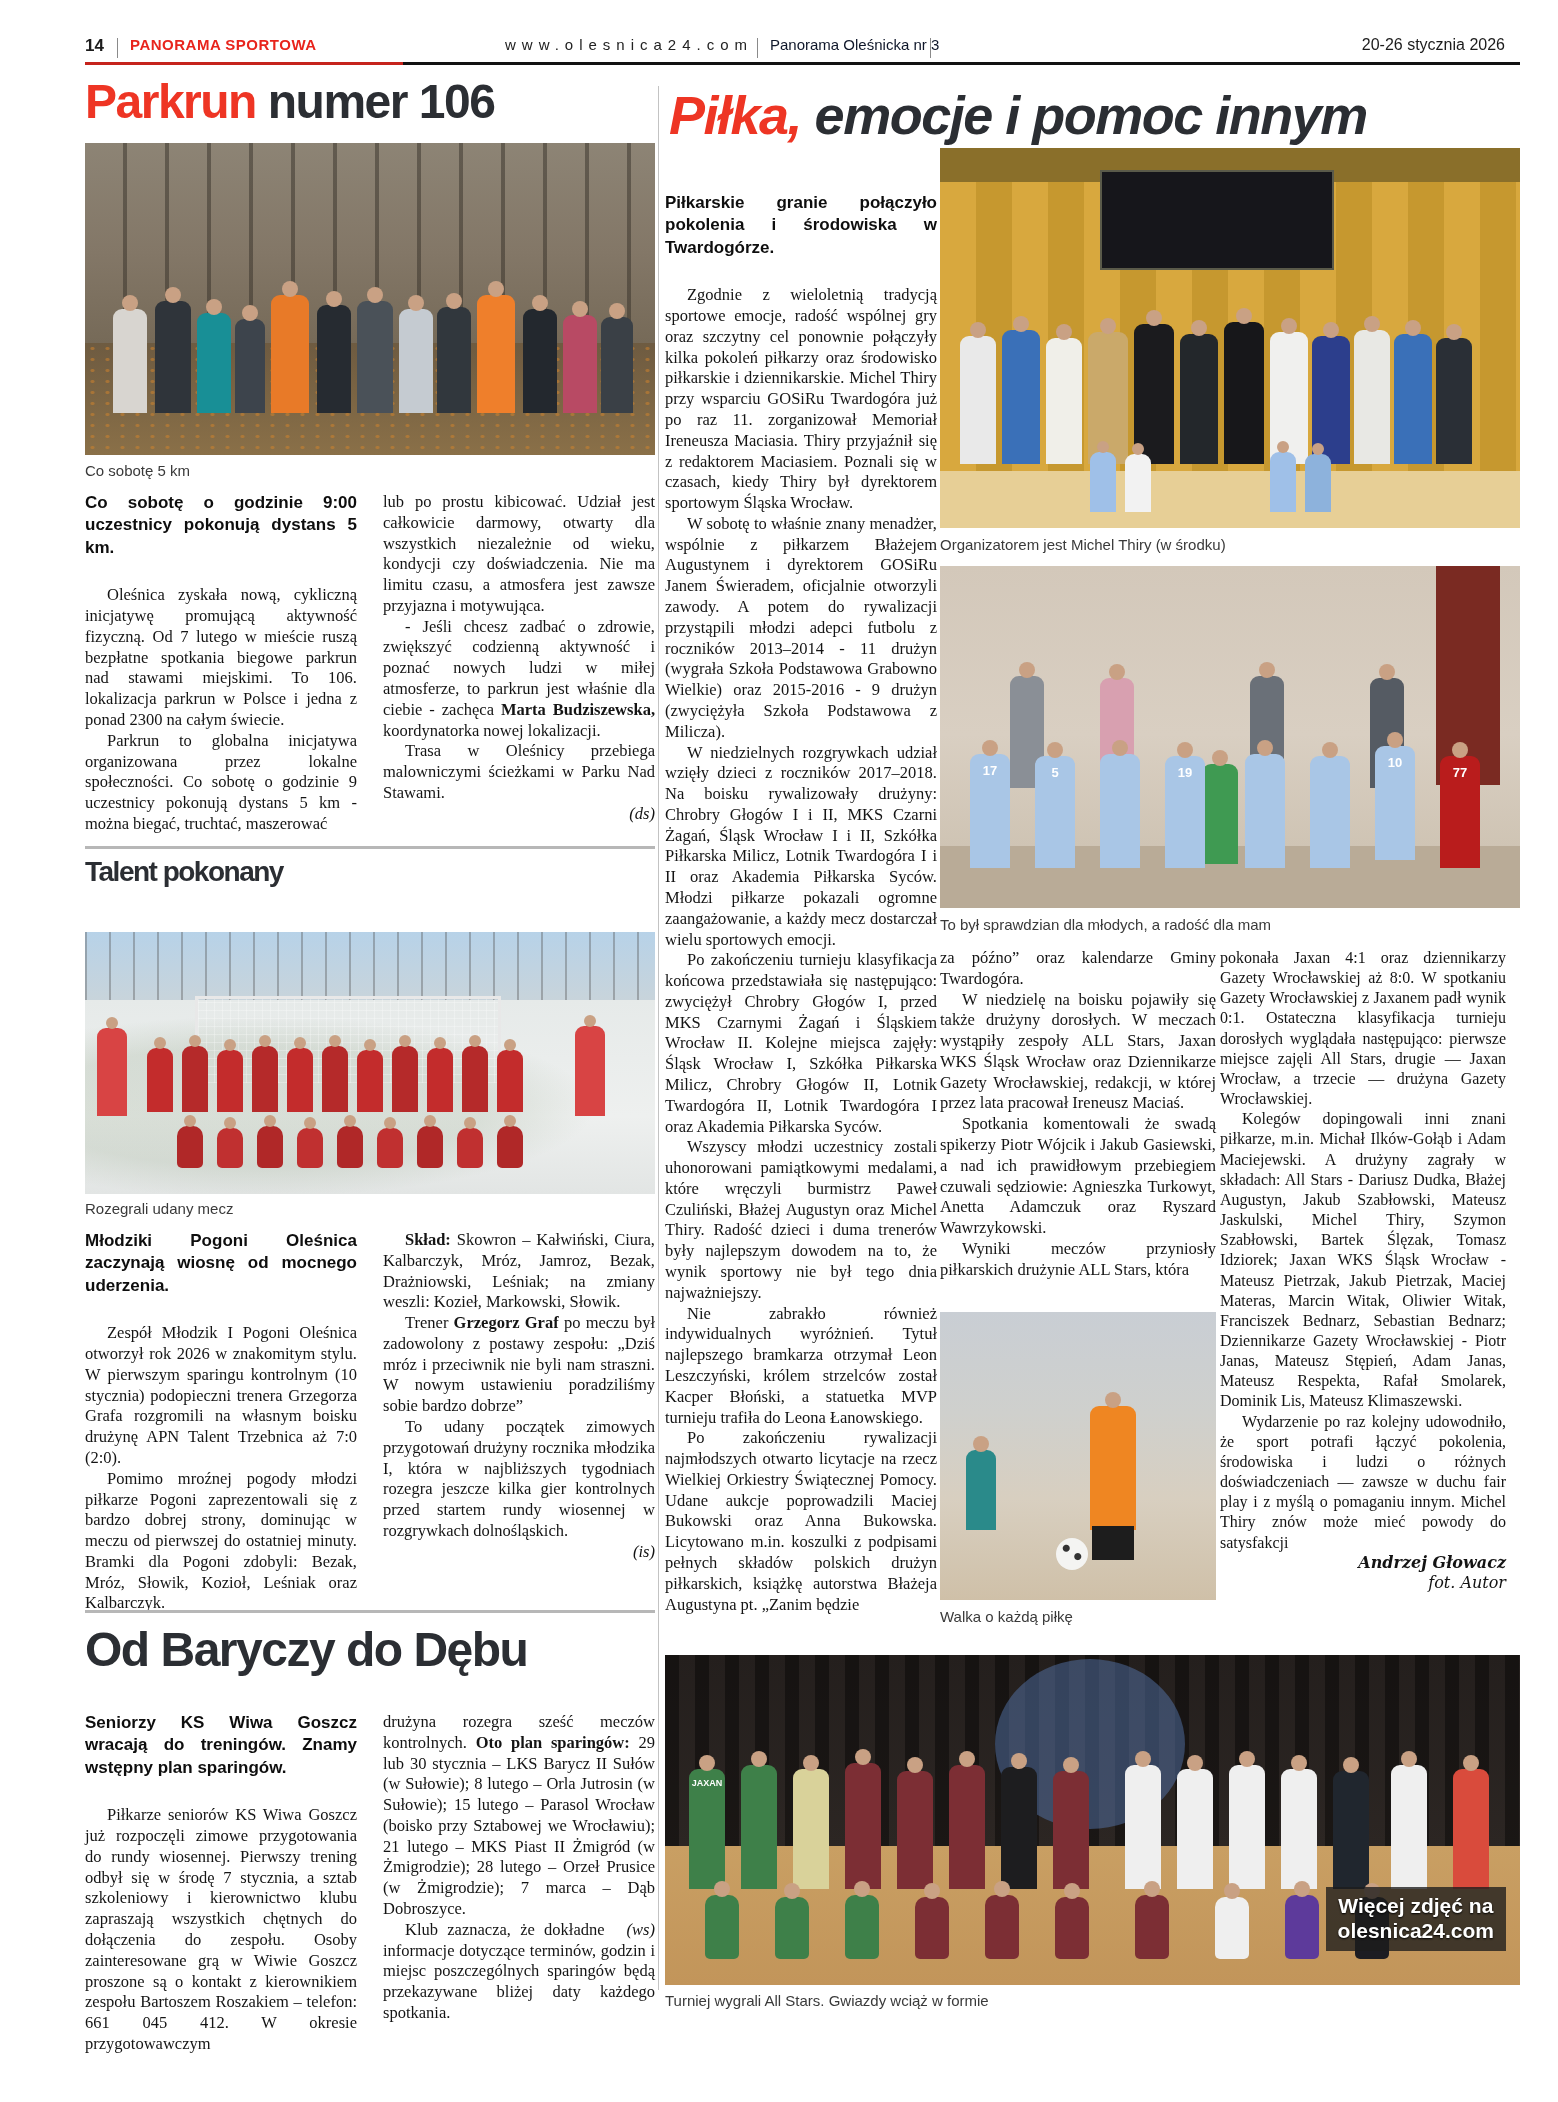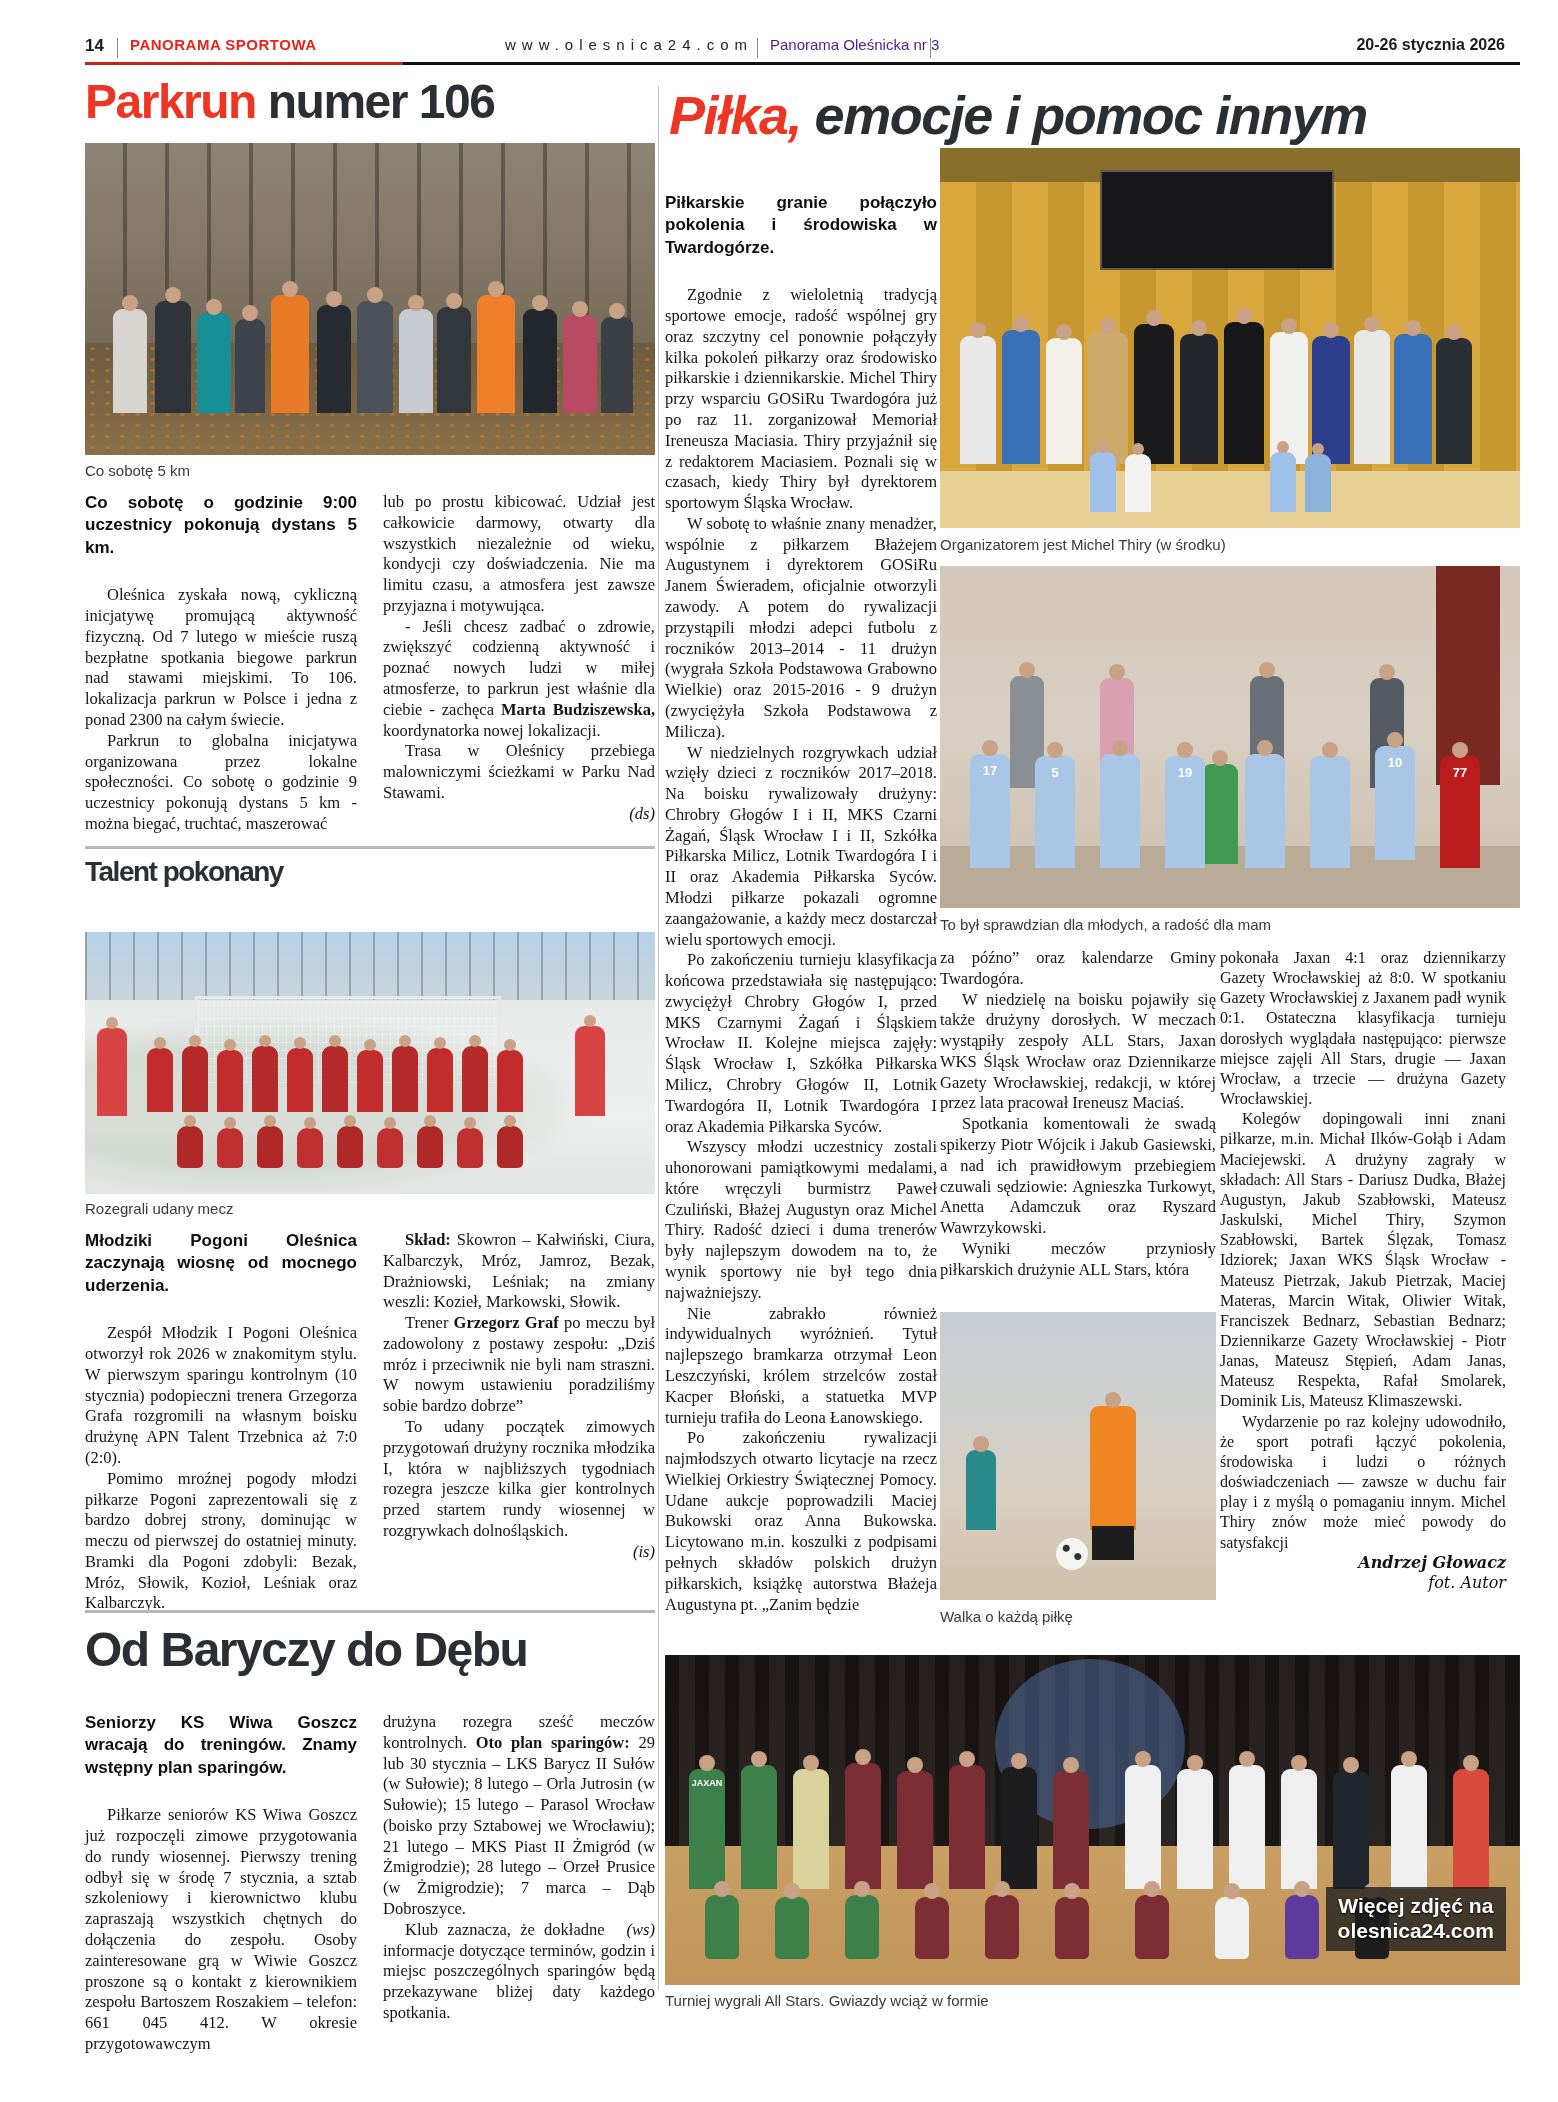--- a/index.html
+++ b/index.html
@@ -54,23 +54,23 @@
 </head>
 <body>
 
 <div class="page">
 
   <div class="hdr" style="left:85px;font-weight:700;font-size:17px;">14</div>
   <div class="vbar" style="left:117px;"></div>
   <div class="hdr" style="left:130px;font-weight:700;font-size:15px;color:#e8241c;letter-spacing:.5px;">PANORAMA SPORTOWA</div>
   <div class="hdr" style="left:505px;font-size:15px;letter-spacing:6px;color:#222;">www.olesnica24.com</div>
   <div class="vbar" style="left:757px;"></div>
-  <div class="hdr" style="left:770px;font-size:15px;color:#4c1d95;">Panorama Oleśnicka nr 3</div>
+  <div class="hdr" style="left:770px;font-size:15px;color:#0f172a;">Panorama Oleśnicka nr 3</div>
   <div class="vbar" style="left:930px;"></div>
-  <div class="hdr" style="right:53px;font-weight:700;font-size:16px;">20-26 stycznia 2026</div>
+  <div class="hdr" style="right:53px;font-weight:400;font-size:16px;">20-26 stycznia 2026</div>
   <div class="hdr-rule"></div>
   <div class="hdr-rule-red"></div>
 
   <div class="vrule" style="left:658px;top:86px;height:1904px;"></div>
 
   <h1 class="hl" style="left:85px;top:74px;font-size:48px;margin:0;">
     <span class="red">Parkrun</span><span> numer 106</span>
   </h1>
 
   <div class="photo" style="left:85px;top:143px;width:570px;height:312px;">

